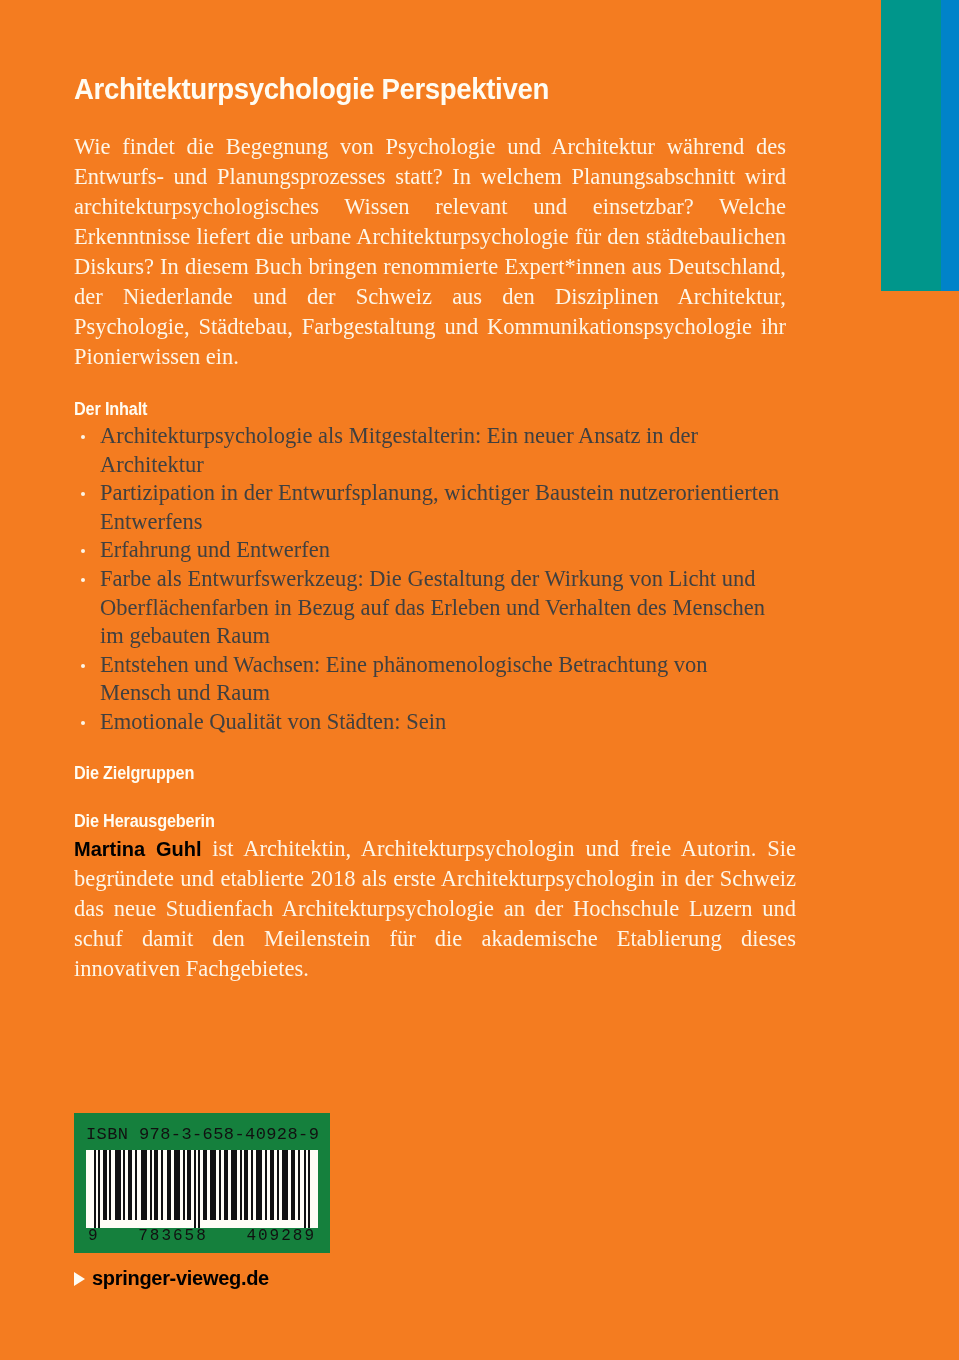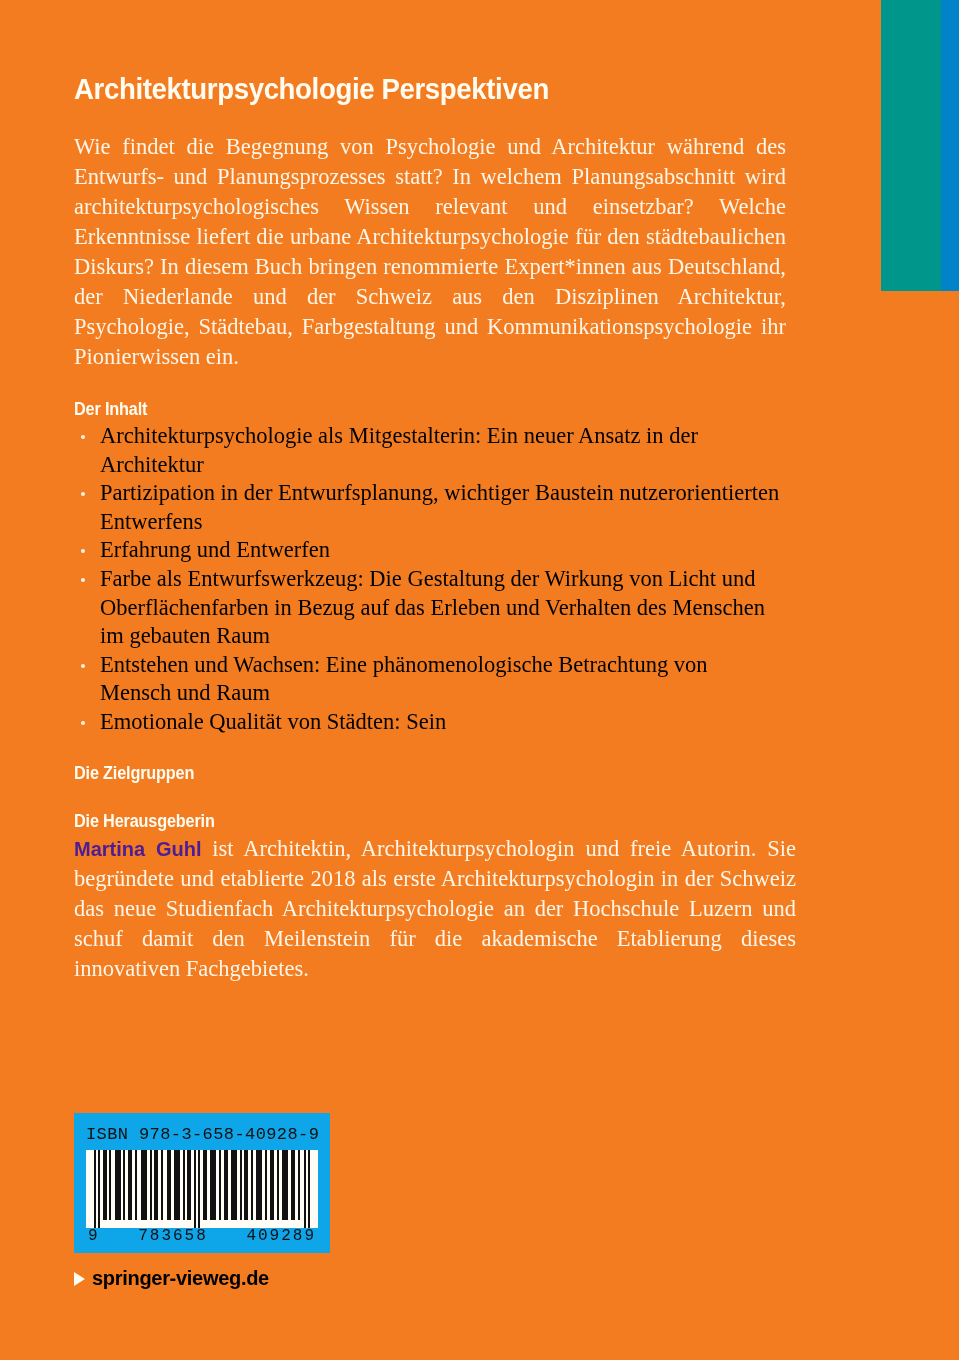--- a/index.html
+++ b/index.html
@@ -93,52 +93,52 @@
     margin: 2px 0 0 0;
     padding: 0;
     width: 706px;
   }
   ul#inhalt-list li {
     position: relative;
     padding-left: 26px;
     font-family: "Liberation Serif", serif;
     font-size: 22.5px;
     line-height: 28.6px;
-    color: #000000;
+    color: #404040;
   }
   ul#inhalt-list li::before {
     content: "";
     position: absolute;
     left: 7px;
     top: 13px;
     width: 4px;
     height: 4px;
     border-radius: 50%;
     background: #FDF6E8;
   }
 
   #zielgruppen-text { margin-top: 2px; width: 718px; }
   #herausgeberin-text { margin-top: 2px; width: 722px; }
 
   .editor-name {
     font-family: "Liberation Sans", sans-serif;
     font-weight: bold;
     font-size: 20px;
-    color: #4c1d95;
+    color: #000000;
   }
 
   
   #barcode-block {
     position: absolute;
     left: 74px;
     top: 1113px;
     width: 256px;
   }
   #barcode-card {
-    background: #0ea5e9;
+    background: #15803d;
     padding: 10px 12px 8px 12px;
     box-sizing: border-box;
     width: 256px;
   }
   #isbn-text {
     font-family: "Liberation Mono", monospace;
     font-size: 17px;
     letter-spacing: 0.4px;
     color: #111111;
     text-align: center;

